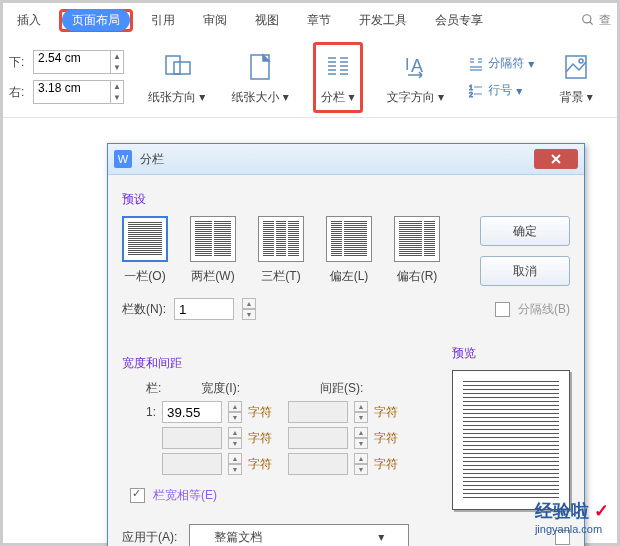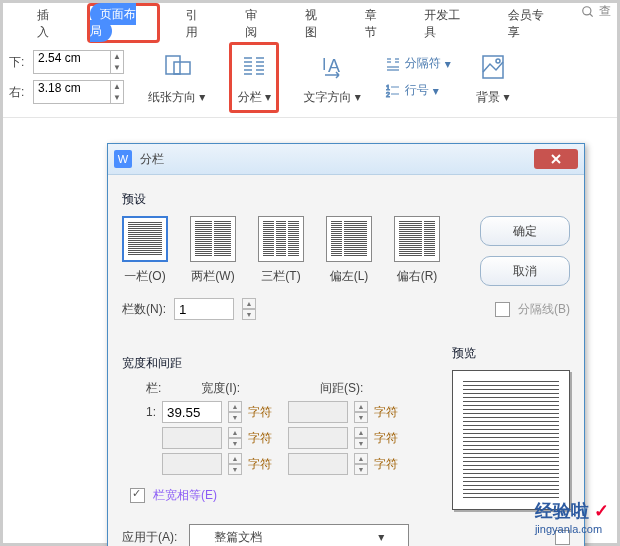--- a/index.html
+++ b/index.html
@@ -1,18 +1,18 @@
 <!DOCTYPE html>
 <html><head>
 <meta charset="utf-8">
 <style>
 body{margin:0;font-family:"Microsoft YaHei",sans-serif;font-size:12px;background:#fff;color:#444;overflow:hidden}
 .frame{width:620px;height:546px;position:relative;border:3px solid #ccc;box-sizing:border-box}
 
-.tabs{display:flex;align-items:flex-start;height:34px;padding-left:24px;gap:16px}
+.tabs{display:flex;align-items:center;height:34px;padding-left:4px;gap:8px}
 .tab{padding:4px 10px;color:#444;cursor:pointer}
 .tab.active{background:#4a8eff;color:#fff;border-radius:14px}
 .tab-hl{border:3px solid #e74a3a;border-radius:4px;padding:0}
 .tab-hl .tab{margin:0}
 .search-hint{margin-left:auto;display:flex;align-items:center;gap:4px;color:#888;padding-right:6px}
 
 .ribbon{display:flex;align-items:center;height:80px;border-bottom:1px solid #e5e5e5;padding-left:6px;gap:22px}
 .margin-inputs{display:flex;flex-direction:column;gap:6px}
 .mi-row{display:flex;align-items:center;gap:4px}
 .mi-row label{width:20px}
@@ -26,30 +26,30 @@
 .rbtn-hl{border:3px solid #e74a3a;border-radius:3px;padding:4px 2px}
 .smallbtn{display:flex;align-items:center;gap:4px;color:#4a7aaf;cursor:pointer;white-space:nowrap}
 .rright{display:flex;flex-direction:column;gap:10px;align-items:flex-start}
 
 
 .dialog{position:absolute;left:104px;top:140px;width:476px;border:1px solid #4a8cc4;background:#f4f4f4;box-shadow:2px 2px 6px rgba(0,0,0,.3)}
 .dlg-titlebar{height:30px;background:linear-gradient(#ebf3fb,#d6e7f7);display:flex;align-items:center;padding:0 6px;border-bottom:1px solid #b9d1e6}
 .dlg-titlebar .wicon{width:18px;height:18px;background:#4a8eff;color:#fff;display:flex;align-items:center;justify-content:center;font-size:11px;border-radius:2px;margin-right:8px}
 .dlg-titlebar .close{margin-left:auto;width:44px;height:20px;background:#c8534f;border-radius:3px;color:#fff;display:flex;align-items:center;justify-content:center;cursor:pointer}
 .dlg-body{padding:12px 14px 14px 14px}
-.group-label{margin:4px 0 8px 0;color:#0f172a}
+.group-label{margin:4px 0 8px 0;color:#6d28d9}
 .presets-row{display:flex;align-items:flex-start}
 .presets{display:flex;gap:22px}
 .preset{display:flex;flex-direction:column;align-items:center;gap:6px;cursor:pointer}
 .pbox{width:46px;height:46px;border:1px solid #888;background:#fff;display:flex;align-items:center;justify-content:center;padding:4px;box-sizing:border-box}
 .pbox.sel{border:2px solid #3b7dd8}
 .plines{width:100%;height:100%;display:flex;gap:2px}
 .pcol{flex:1;background:linear-gradient(#555,#555);background-size:100% 2px;background-repeat:repeat-y;background-image:repeating-linear-gradient(#555 0 1px,transparent 1px 3px)}
 .btns{display:flex;flex-direction:column;gap:10px;margin-left:auto}
-.pbtn{width:88px;height:28px;border:1px solid #9cb5cd;background:linear-gradient(#fefefe,#e9eef5);border-radius:10px;cursor:pointer;display:flex;align-items:center;justify-content:center}
+.pbtn{width:88px;height:28px;border:1px solid #9cb5cd;background:linear-gradient(#fefefe,#e9eef5);border-radius:3px;cursor:pointer;display:flex;align-items:center;justify-content:center}
 
 .row{display:flex;align-items:center;gap:8px;margin-top:12px}
 .num-in{border:1px solid #bbb;background:#fff;width:50px;height:20px;padding:0 4px}
 .checkbox{width:13px;height:13px;border:1px solid #999;background:#fff}
 .checkbox.checked::after{content:"✓";font-size:11px;color:#555;display:block;margin-top:-2px;margin-left:1px}
 
 .width-section{margin-top:10px}
 .ws-labels{display:flex;gap:40px;margin:6px 0 4px 24px}
 .ws-row{display:flex;align-items:center;gap:6px;margin:4px 0 4px 8px}
 .ws-row .cell{width:56px}
@@ -119,20 +119,29 @@
   <div class="rbtn">
     <span class="ico">
           <svg width="34" height="34" viewBox="0 0 34 34" fill="none" stroke="#5d8bbd" stroke-width="1.5">
             <rect x="6" y="6" width="14" height="18"></rect>
             <rect x="14" y="12" width="16" height="12"></rect>
           </svg>
         </span>
     <span class="lbl"><span>纸张方向</span> <span>▾</span></span>
   </div>
 
+  <div class="rbtn">
+    <span class="ico">
+          <svg width="34" height="34" viewBox="0 0 34 34" fill="none" stroke="#5d8bbd" stroke-width="1.5">
+            <rect x="8" y="5" width="18" height="24"></rect>
+            <path d="M20 5 L26 11 L20 11 Z" fill="#5d8bbd"></path>
+          </svg>
+        </span>
+    <span class="lbl"><span>纸张大小</span> <span>▾</span></span>
+  </div>
 
   <div class="rbtn-hl">
     <div class="rbtn">
       <span class="ico">
             <svg width="34" height="34" viewBox="0 0 34 34" stroke="#5d8bbd" stroke-width="1.5">
               <line x1="7" y1="8" x2="15" y2="8"></line>
               <line x1="7" y1="12" x2="15" y2="12"></line>
               <line x1="7" y1="16" x2="15" y2="16"></line>
               <line x1="7" y1="20" x2="15" y2="20"></line>
               <line x1="7" y1="24" x2="15" y2="24"></line>

